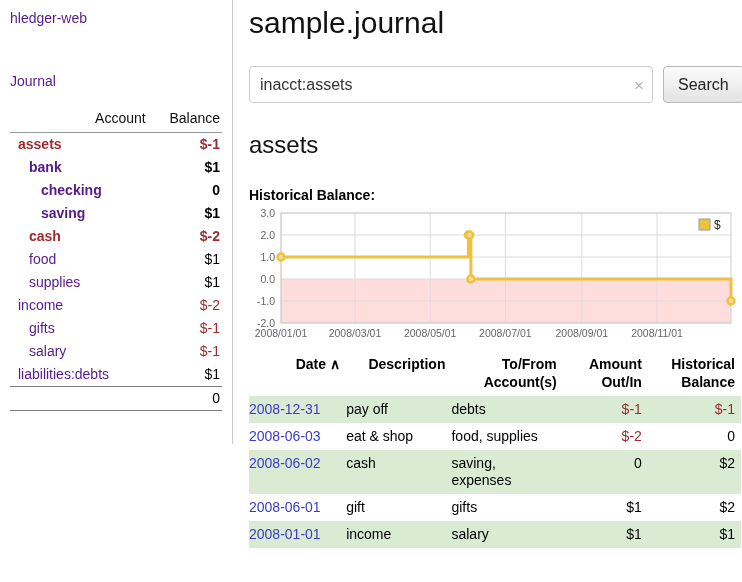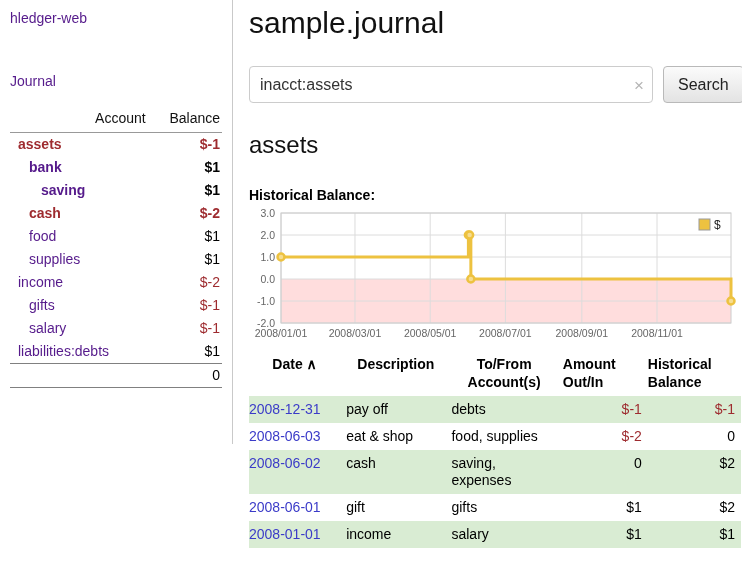--- a/index.html
+++ b/index.html
@@ -40,23 +40,23 @@
   .clear-x{position:absolute;right:9px;top:50%;transform:translateY(-50%);
     color:#b5b5b5;font-size:17px;line-height:1;cursor:pointer}
   .btn{margin-left:10px;height:37px;padding:0 14px;font-size:16px;color:#222;
     background:linear-gradient(#fbfbfb,#e3e3e3);border:1px solid #b9b9b9;border-radius:4px;
     font-family:inherit;cursor:pointer}
   h2{font-size:24px;font-weight:400;margin-top:28px;color:#111}
   .chart-label{margin-top:28px;font-weight:bold;font-size:14px}
   #chart{margin-top:4px;display:block}
 
   .reg-table{border-collapse:collapse;margin-top:10px;table-layout:fixed;width:492px}
-  .reg-table th{text-align:center;vertical-align:top;font-size:14px;font-weight:bold;
+  .reg-table th{text-align:right;vertical-align:top;font-size:14px;font-weight:bold;
     padding:0 6px 5px 0;line-height:18px}
-  .reg-table th.c-amt,.reg-table th.c-bal{text-align:left}
+  .reg-table th.c-amt,.reg-table th.c-bal{text-align:right}
   .reg-table td{padding:5px 6px 5px 0;font-size:14px;vertical-align:top;line-height:17px}
   .c-date{width:96px}
   .c-desc{width:104px}
   .c-acct{width:110px}
   .c-amt{width:84px;text-align:right}
   .c-bal{width:92px;text-align:right}
   tr.shaded{background:#d9ecd3}
   .datelink{color:#3b3bc8}
   .caret{font-weight:bold}
 </style>
@@ -80,20 +80,24 @@
         </tr>
       </thead>
       <tbody>
           <tr>
             <td class="ind0"><a class="plink neg b">assets</a></td>
             <td class="bal neg b">$-1</td>
           </tr>
           <tr>
             <td class="ind1"><a class="plink b">bank</a></td>
             <td class="bal b">$1</td>
+          </tr>
+          <tr>
+            <td class="ind2"><a class="plink b">checking</a></td>
+            <td class="bal b">0</td>
           </tr>
           <tr>
             <td class="ind2"><a class="plink b">saving</a></td>
             <td class="bal b">$1</td>
           </tr>
           <tr>
             <td class="ind1"><a class="plink neg b">cash</a></td>
             <td class="bal neg b">$-2</td>
           </tr>
           <tr>

